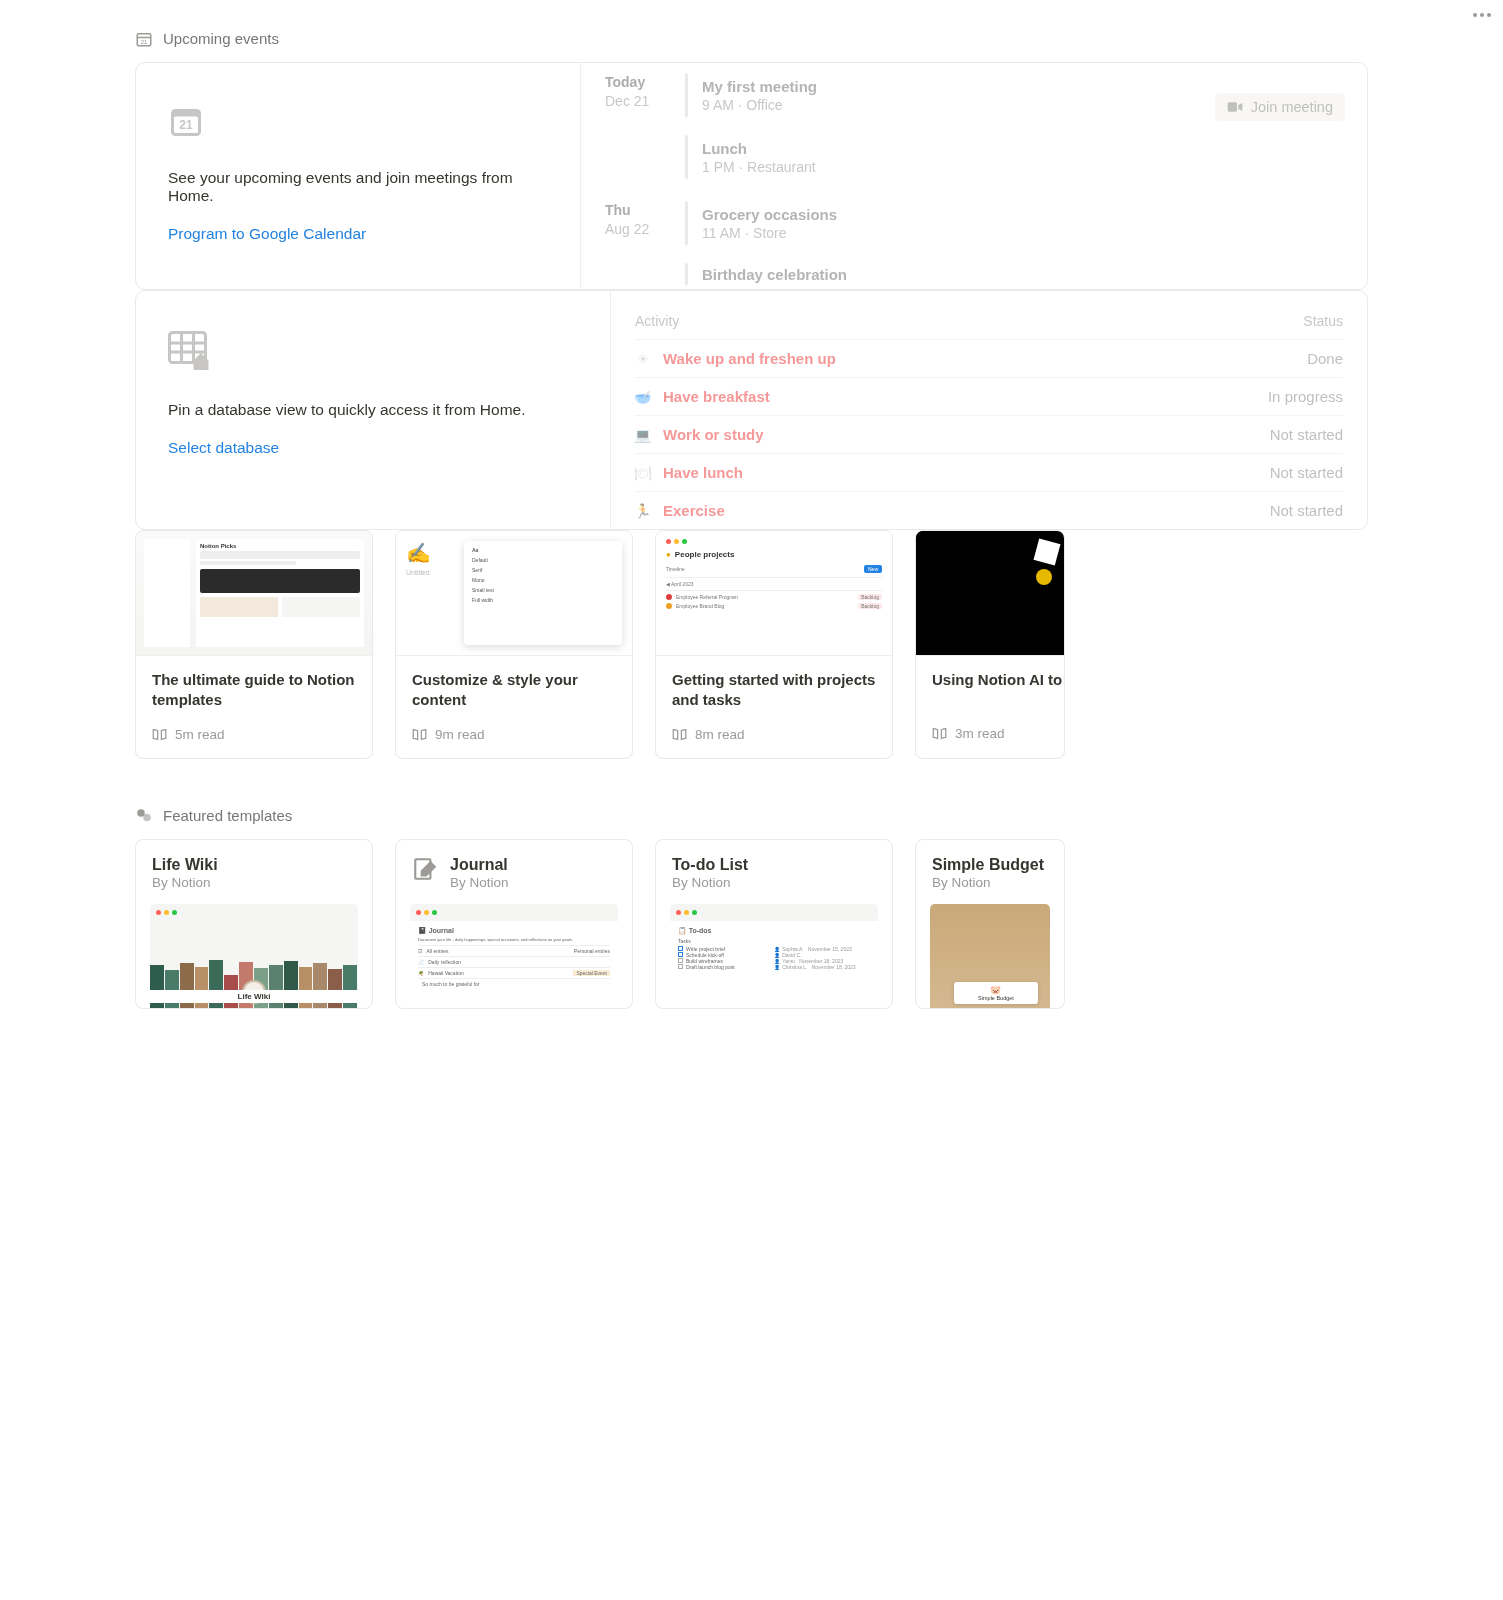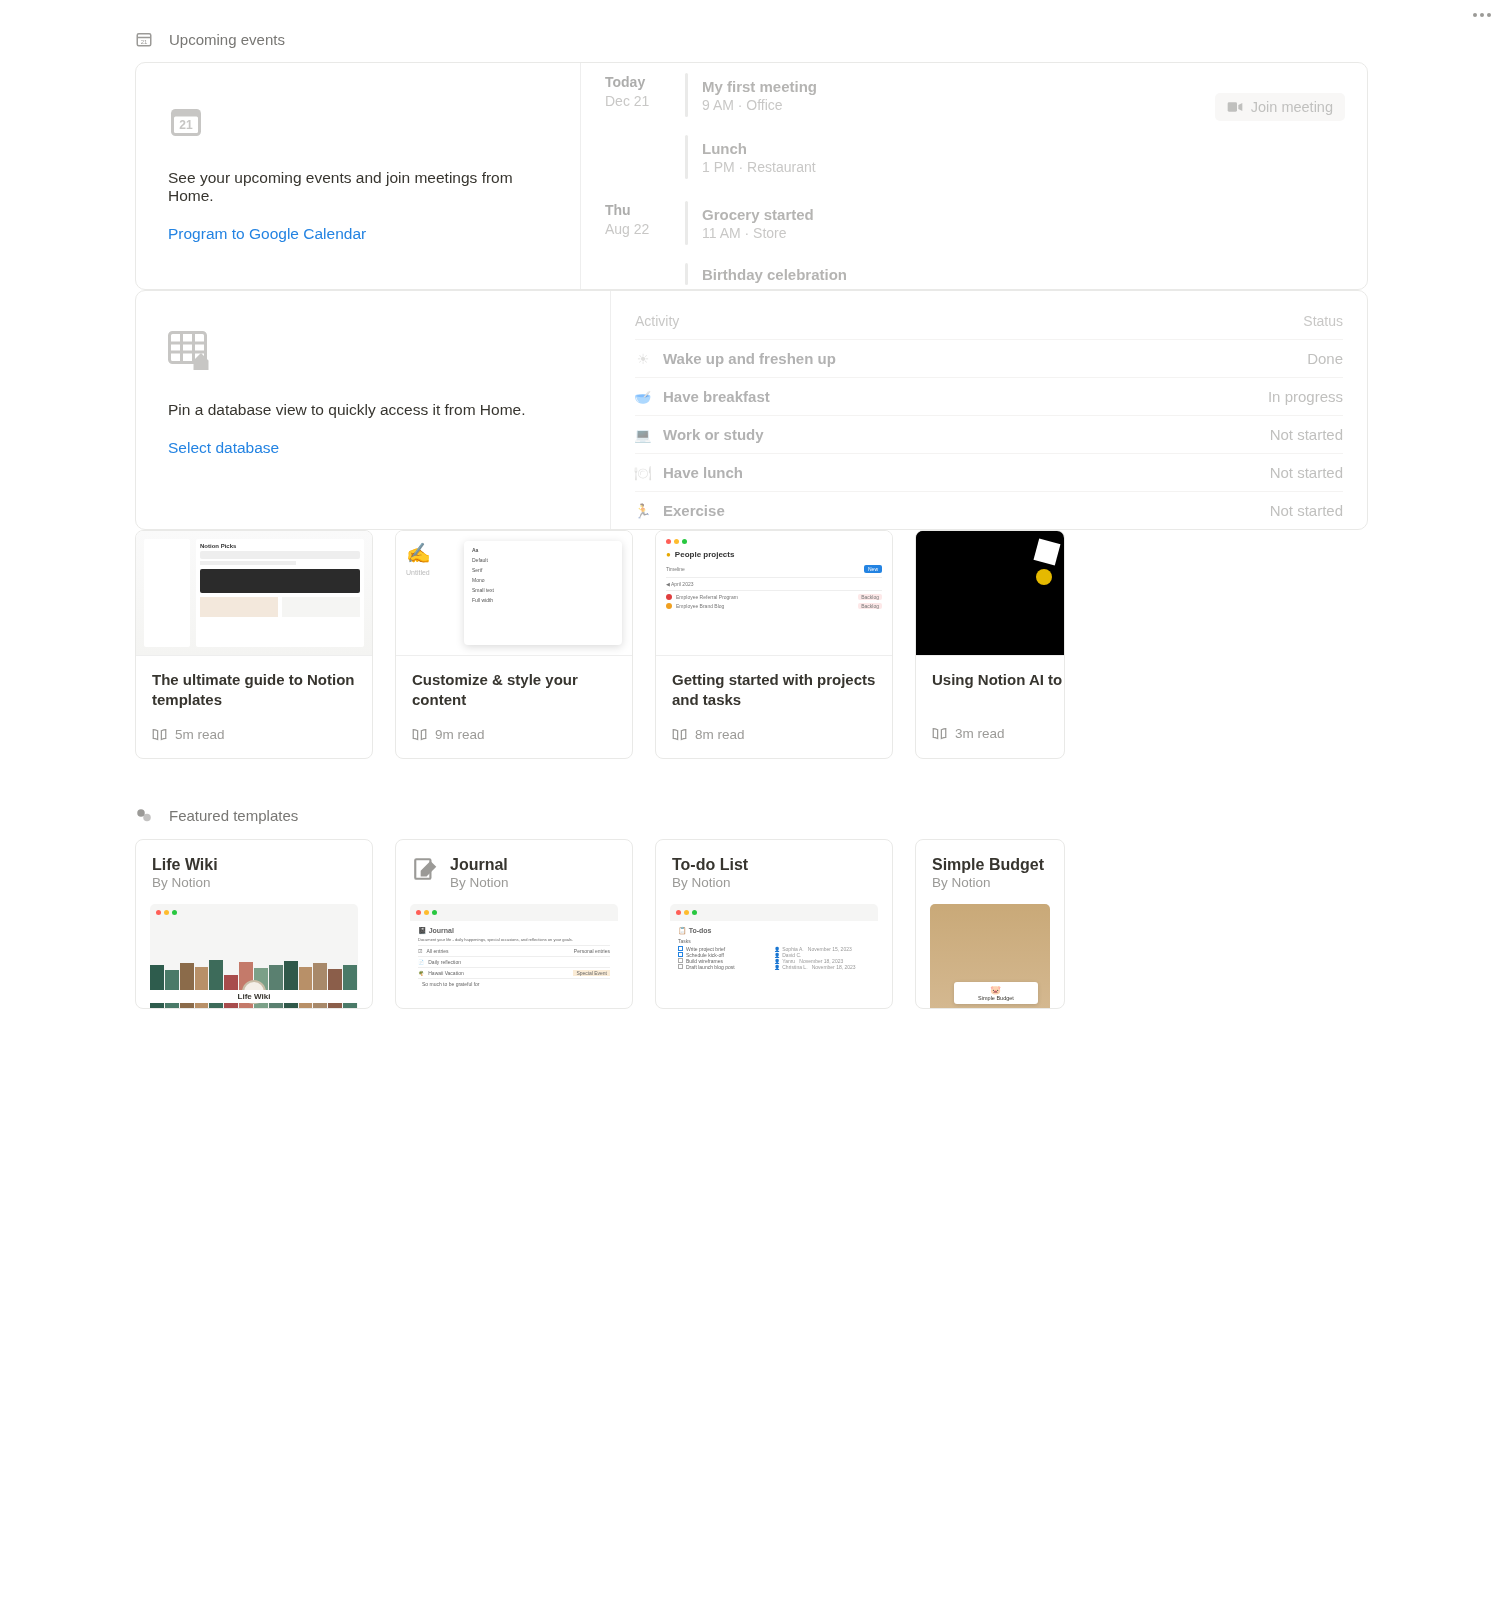--- a/index.html
+++ b/index.html
@@ -1,21 +1,21 @@
 <!DOCTYPE html>
 <html><head>
 <meta charset="utf-8">
 <style>
 * { box-sizing: border-box; margin: 0; padding: 0; }
 body { font-family: -apple-system, BlinkMacSystemFont, "Segoe UI", Helvetica, Arial, sans-serif; background: #fff; color: #37352f; width: 1503px; }
 .page { padding: 0 135px 40px; }
 .dots-menu { position: absolute; top: 13px; right: 12px; display: flex; gap: 3px; }
 .dots-menu span { width: 4px; height: 4px; border-radius: 50%; background: #9b9a97; }
 
-.section-header { display: flex; align-items: center; gap: 16px; margin-top: 30px; margin-bottom: 14px; }
+.section-header { display: flex; align-items: flex-start; gap: 10px; margin-top: 30px; margin-bottom: 14px; }
 .section-header .icon { width: 18px; height: 18px; color: #9b9a97; }
 .section-header .label { font-size: 15px; font-weight: 500; color: #787774; }
 
 .card { border: 1px solid #e9e9e7; border-radius: 10px; background: #fff; display: flex; overflow: hidden; }
 .card-left { flex: 0 0 444px; padding: 40px 32px 32px; }
 .card-right { flex: 1; border-left: 1px solid #eee; display: flex; flex-direction: column; justify-content: center; padding: 28px 0 0; position: relative;}
 .big-icon { width: 36px; height: 36px; color: #c7c6c4; margin-bottom: 30px; }
 .help-text { font-size: 15.5px; color: #37352f; font-weight: 500; margin-bottom: 20px; }
 .link-btn { font-size: 15.5px; color: #2383e2; font-weight: 500; cursor: pointer; background: none; border: none; text-align: left; padding: 0; }
 
@@ -33,21 +33,21 @@
 .event-text .meta { font-size: 14px; color: #9b9a97; margin-top: 2px; }
 .join-btn { position: absolute; top: 30px; right: 22px; display: flex; align-items: center; gap: 8px; background: #f2f1ef; border-radius: 5px; padding: 6px 12px; font-size: 14.5px; font-weight: 500; color: #8d8c89; border: none; cursor: pointer; }
 .join-btn svg { width: 16px; height: 12px; }
 
 
 .table-wrap { padding: 14px 24px 0; position: relative; margin-left: 30px; }
 .table-header { display: flex; justify-content: space-between; font-size: 14px; color: #9b9a97; font-weight: 500; padding: 8px 0 10px; }
 .table-row { display: flex; align-items: center; justify-content: space-between; border-top: 1px solid #eceae7; padding: 10px 0; }
 .row-left { display: flex; align-items: center; gap: 12px; }
 .row-icon { width: 16px; height: 16px; color: #c7c6c4; display: flex; align-items: center; justify-content: center; font-size: 14px; }
-.row-title { font-size: 15px; font-weight: 600; color: #737373; }
+.row-title { font-size: 15px; font-weight: 600; color: #ef4444; }
 .row-status { font-size: 15px; color: #8d8c89; font-weight: 500; }
 
 
 .cards-row { display: flex; gap: 22px; overflow: hidden; }
 .learn-card { flex: 0 0 238px; border: 1px solid #e9e9e7; border-radius: 8px; overflow: hidden; background: #fff; cursor: pointer; }
 .learn-thumb { height: 125px; background: #f7f6f4; border-bottom: 1px solid #eee; position: relative; overflow: hidden; }
 .learn-body { padding: 14px 16px 16px; }
 .learn-title { font-size: 15px; font-weight: 600; color: #37352f; line-height: 1.35; min-height: 40px; }
 .learn-meta { display: flex; align-items: center; gap: 8px; margin-top: 16px; font-size: 13.5px; color: #9b9a97; }
 .learn-meta svg { width: 15px; height: 15px; }
@@ -174,21 +174,21 @@
     </div>
     <div class="day-row">
       <div class="date-col">
         <div class="date-label">Thu</div>
         <div class="date-sub">Aug 22</div>
       </div>
       <div class="events-col">
         <div class="event-item">
           <div class="event-bar"></div>
           <div class="event-text">
-            <div class="title">Grocery started</div>
+            <div class="title">Grocery occasions</div>
             <div class="meta">11 AM · Store</div>
           </div>
         </div>
         <div class="event-item" style="margin-bottom:0;">
           <div class="event-bar" style="height:22px;"></div>
           <div class="event-text">
             <div class="title">Birthday celebration</div>
           </div>
         </div>
       </div>

